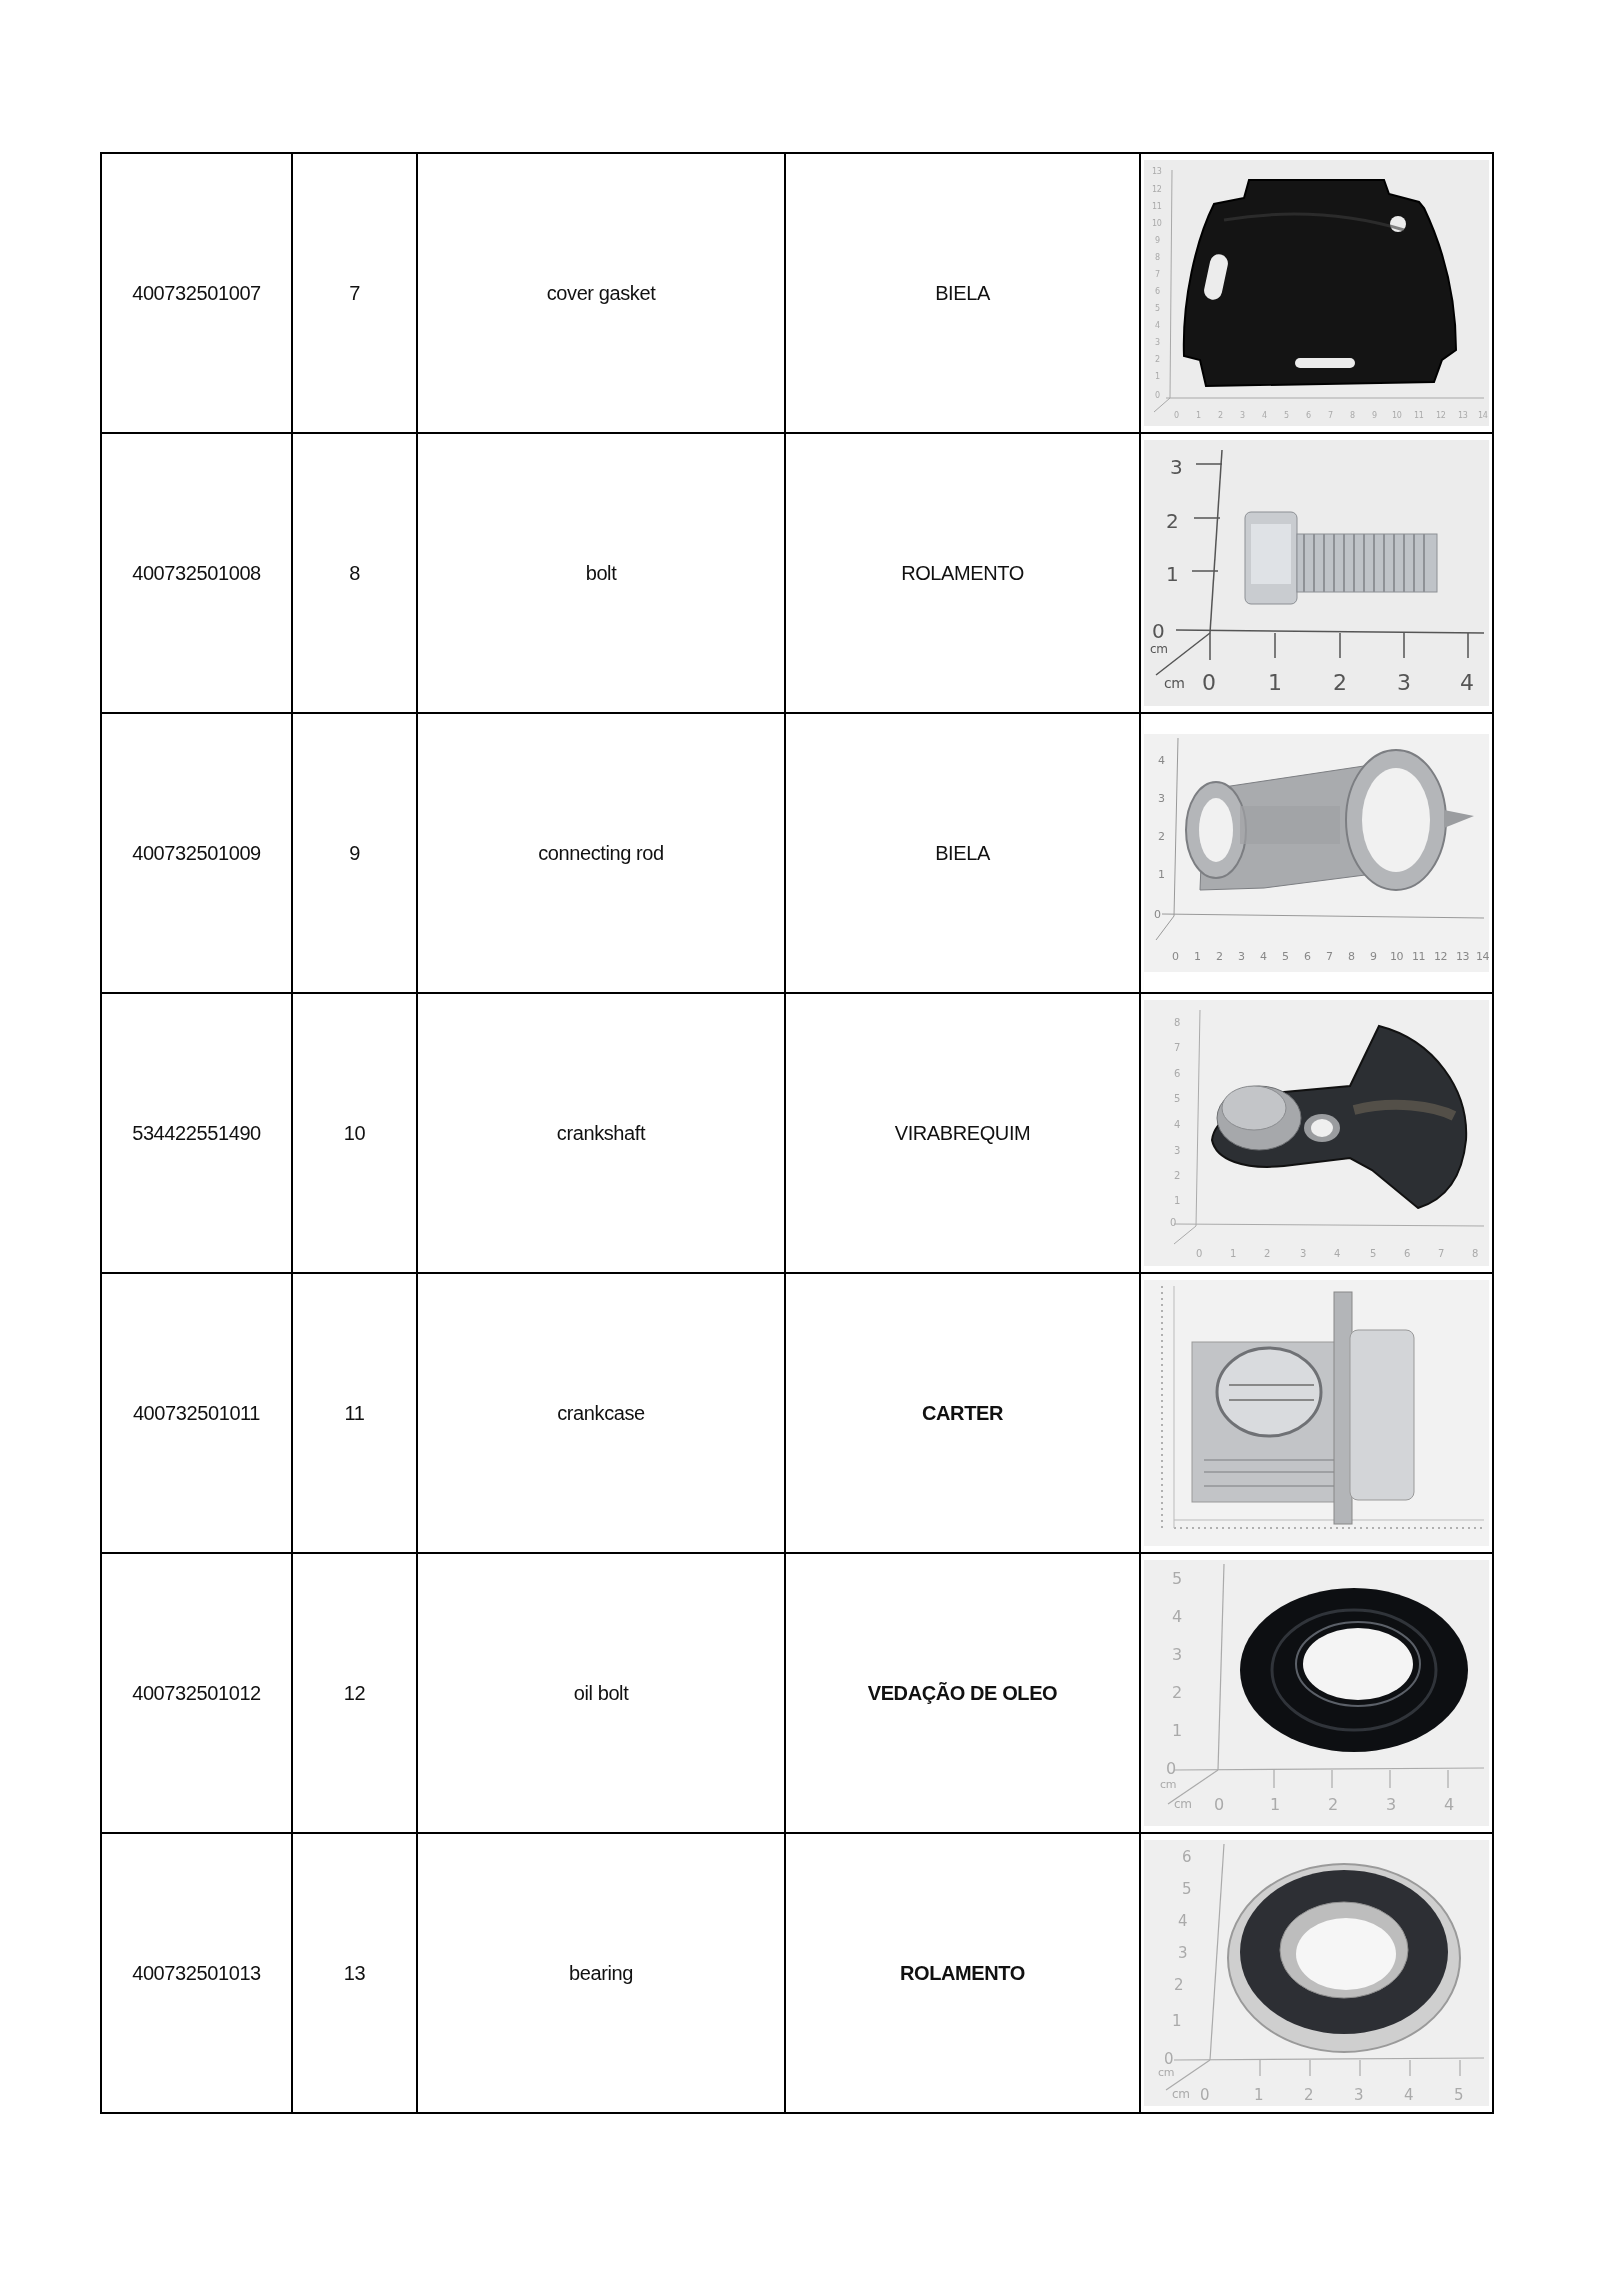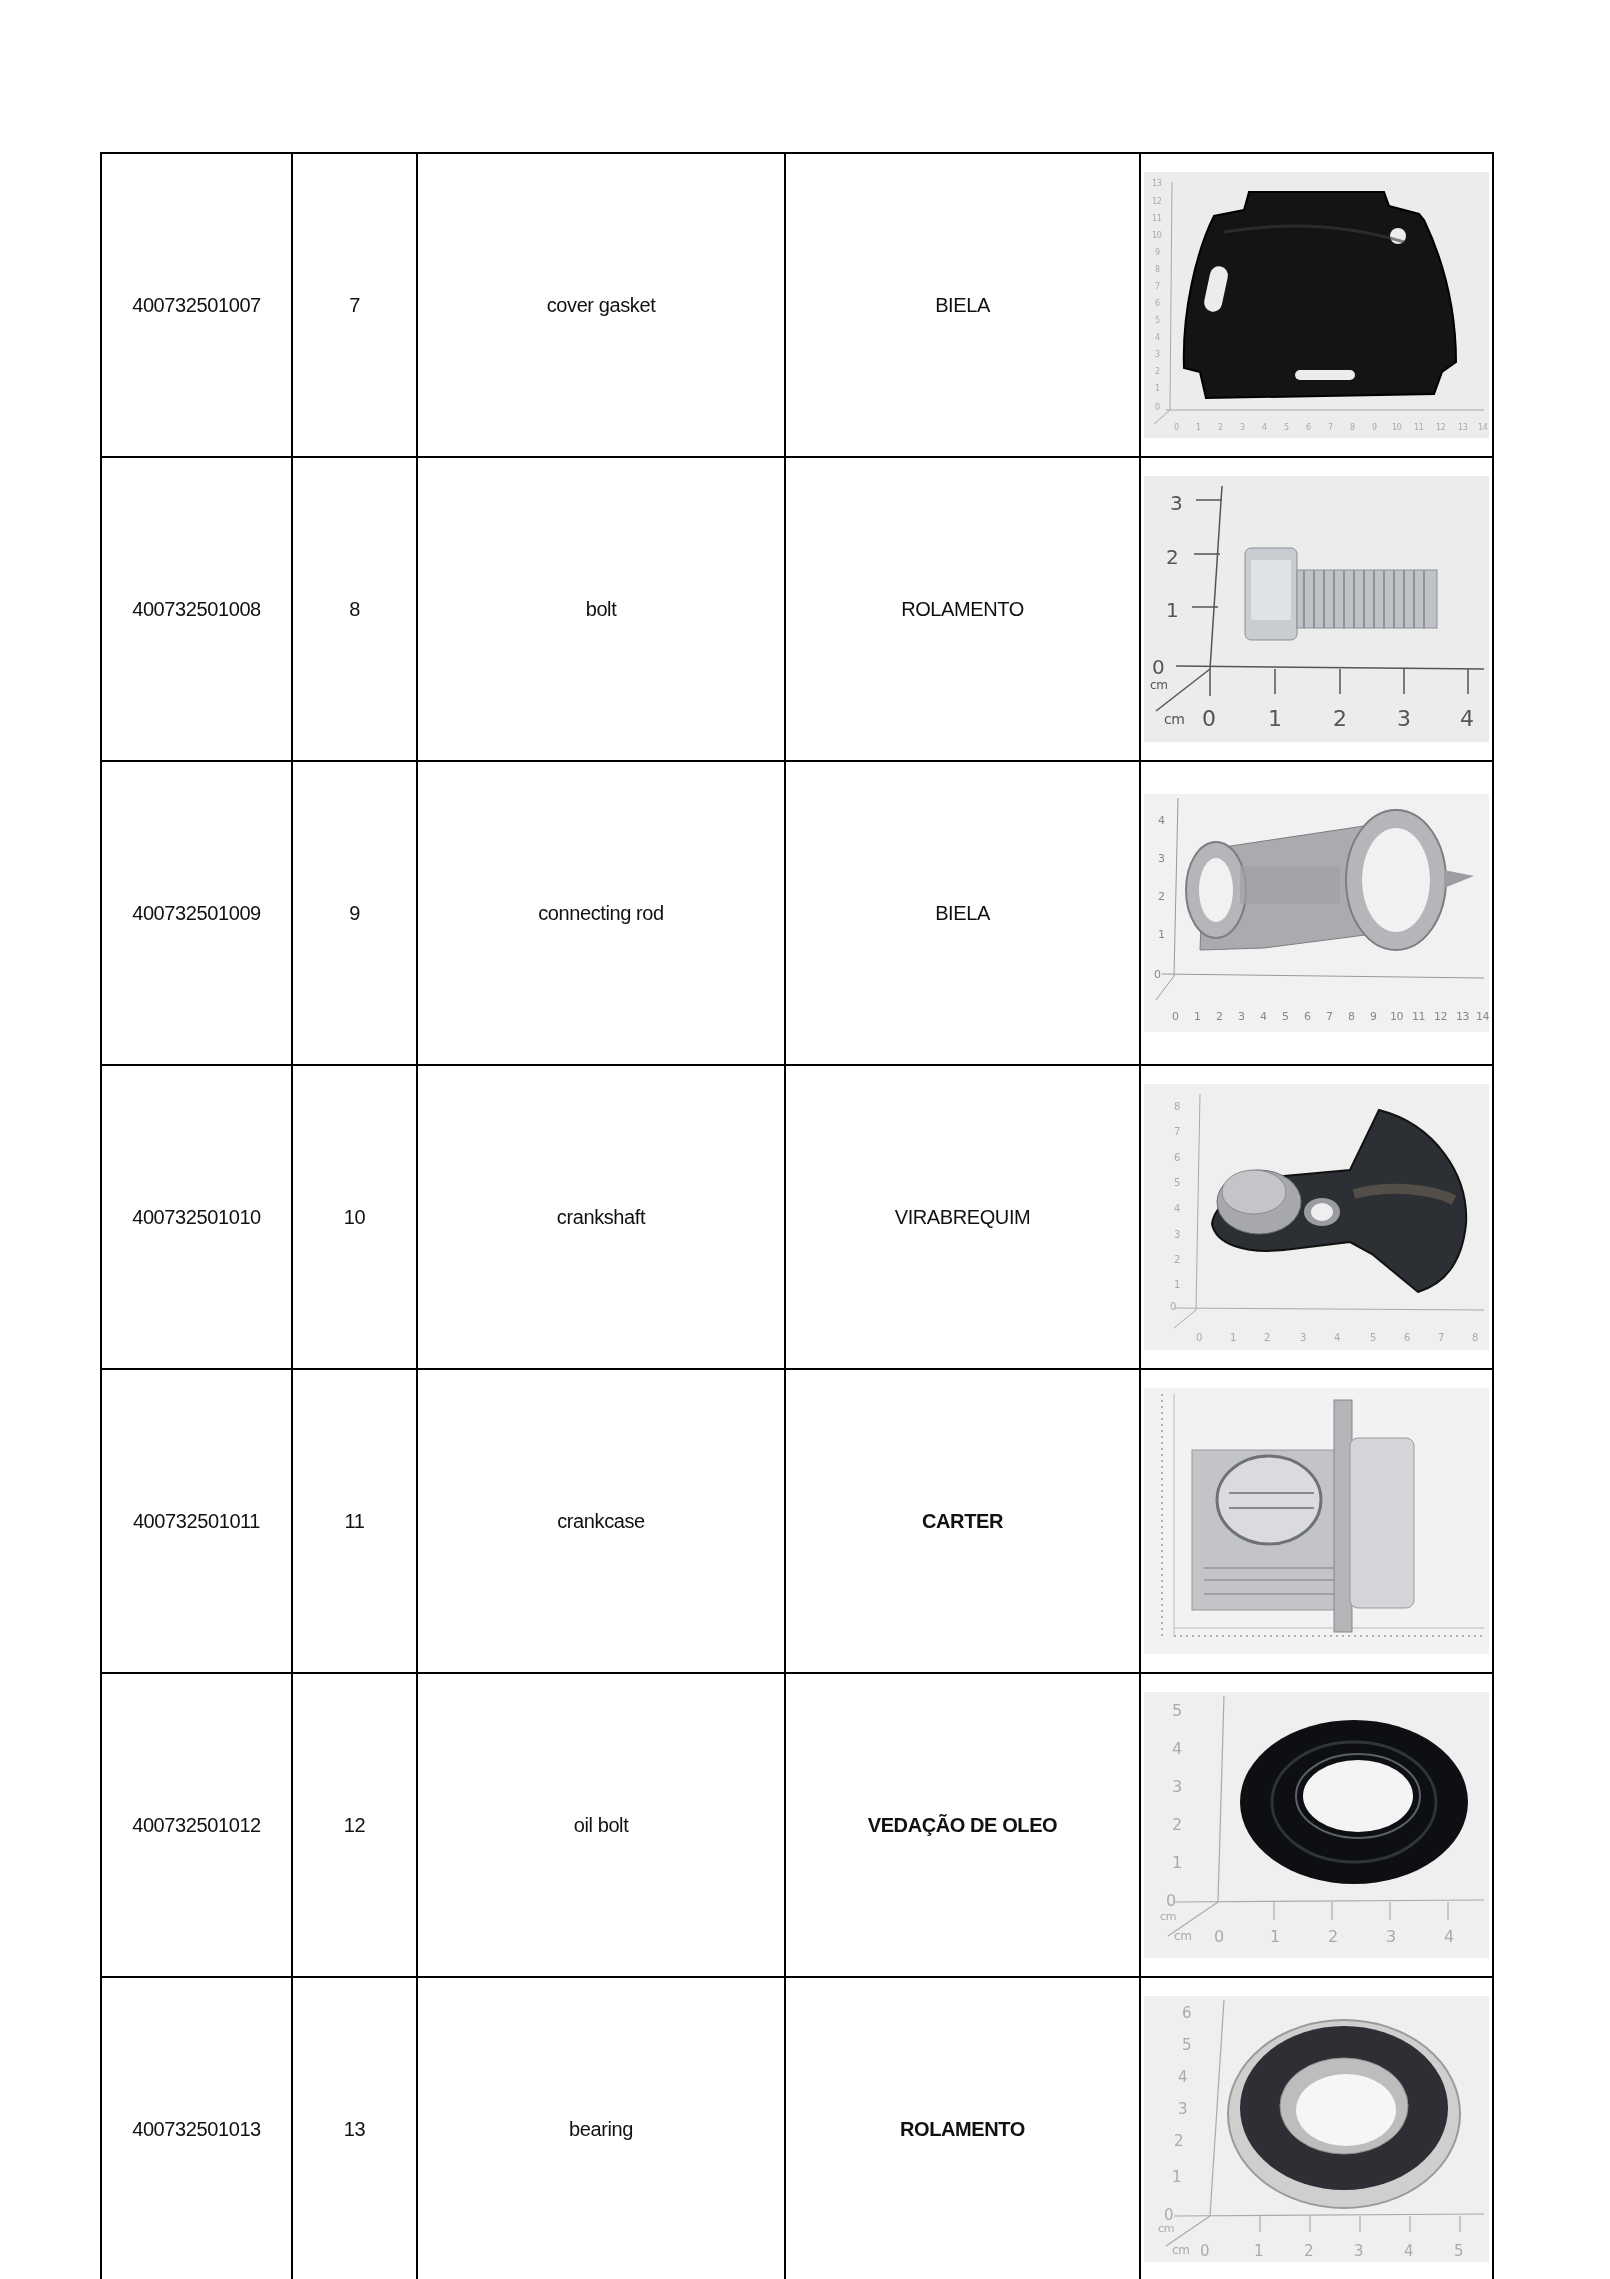--- a/index.html
+++ b/index.html
@@ -4,21 +4,21 @@
 <style>
   html, body { margin: 0; padding: 0; background: #ffffff; }
   body { width: 1610px; height: 2279px; position: relative; overflow: hidden; }
   .parts-table {
     position: absolute; left: 100px; top: 152px;
     border-collapse: collapse; table-layout: fixed;
   }
   .parts-table td {
     border: 2.5px solid #000;
     text-align: center; vertical-align: middle;
-    height: 270px; padding: 16px;
+    height: 270px; padding: 4px;
     font-family: "Liberation Sans", sans-serif;
     font-size: 20px; color: #111;
     letter-spacing: -0.4px;
   }
   .col-code { width: 191px; }
   .col-pos { width: 125px; }
   .col-en { width: 368px; }
   .col-pt { width: 355px; }
   .col-img { width: 351px; }
   .pt-small { font-family: "DejaVu Sans", sans-serif; font-size: 15px; letter-spacing: 0; font-weight: bold; }
@@ -188,21 +188,21 @@
           <ellipse cx="72" cy="110" rx="17" ry="32" fill="#f1f1f1"></ellipse>
           <ellipse cx="252" cy="100" rx="50" ry="70" fill="#b4b6b9" stroke="#7c7e82" stroke-width="2"></ellipse>
           <ellipse cx="252" cy="100" rx="34" ry="52" fill="#f1f1f1"></ellipse>
           <path d="M300,90 L330,96 L300,108 Z" fill="#9b9da0"></path>
           <rect x="96" y="86" width="100" height="38" fill="#9fa1a4" opacity="0.7"></rect>
         </svg>
       </td>
     </tr>
 
     <tr>
-      <td>400732501010</td>
+      <td>534422551490</td>
       <td>10</td>
       <td>crankshaft</td>
       <td>VIRABREQUIM</td>
       <td class="img-cell">
         <svg viewBox="0 0 345 266">
           <rect width="345" height="266" fill="#efefef"></rect>
           <g stroke="#aaa" stroke-width="1" fill="none">
             <line x1="56" y1="10" x2="52" y2="226"></line>
             <line x1="30" y1="224" x2="340" y2="226"></line>
             <line x1="52" y1="226" x2="30" y2="244"></line>

